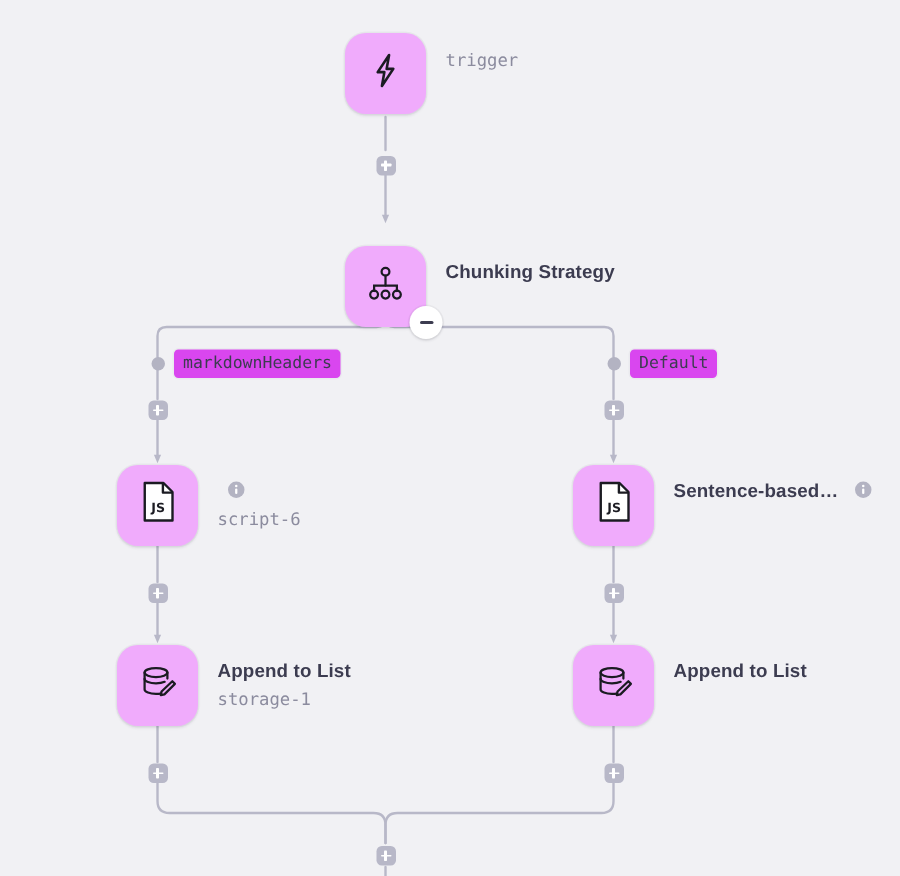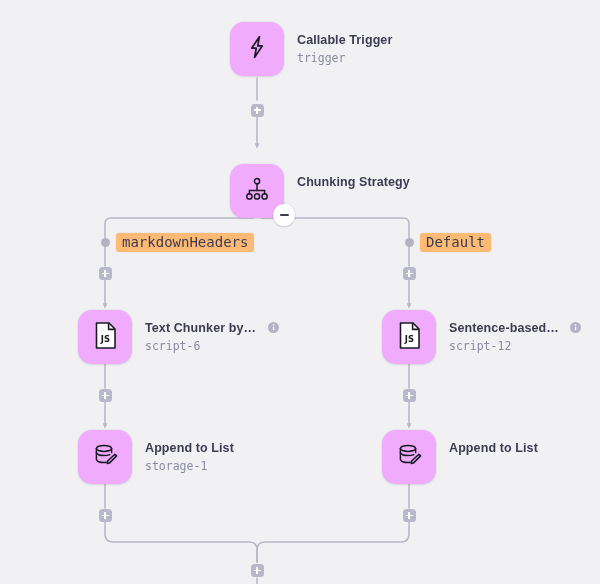--- a/index.html
+++ b/index.html
@@ -117,25 +117,25 @@
     position: absolute;
     background: #ffffff;
     border-radius: .5px;
   }
   .plus-btn:before { width: 7px; height: 1.6px; }
   .plus-btn:after  { width: 1.6px; height: 7px; }
 
   
   .branch-label {
     position: absolute;
-    background: #fdba74;
+    background: #d946ef;
     border-radius: 3px;
     padding: 2px 6px 3px 6px;
     font-family: "DejaVu Sans Mono", monospace;
-    font-size: 14px;
+    font-size: 11px;
     color: #3c3c50;
     line-height: 14px;
     white-space: nowrap;
     box-shadow: 0 0 0 1px rgba(40,40,60,.03);
   }
   .branch-dot {
     position: absolute;
     width: 9px;
     height: 9px;
     border-radius: 50%;
@@ -183,23 +183,20 @@
 
   <div class="node" style="left:230px; top:22px;">
     <div class="node-card">
       <span>
         <svg width="26" height="26" viewBox="0 0 24 24" fill="none" stroke="#1b1b22" stroke-width="1.6" stroke-linejoin="round" stroke-linecap="round">
           <path d="M14.2 2.5 L7.2 13.0 L11.3 13.0 L9.8 21.5 L16.8 11.0 L12.7 11.0 Z"></path>
         </svg>
       </span>
     </div>
     <div class="node-meta">
-      <div>
-        <span class="node-title">Callable Trigger</span>
-      </div>
       <div class="node-sub">trigger</div>
     </div>
   </div>
 
   <div class="node" style="left:230px; top:164px;">
     <div class="node-card">
       <span>
         <svg width="28" height="28" viewBox="0 0 28 28" fill="none" stroke="#1b1b22" stroke-width="1.5" stroke-linecap="round">
           <circle cx="14" cy="6.2" r="2.6"></circle>
           <path d="M14 8.8 L14 15.4"></path>
@@ -225,21 +222,20 @@
       <span>
         <svg width="27" height="29" viewBox="0 0 27 29" fill="none">
           <path d="M4.5 2 L17 2 L23 8 L23 27 L4.5 27 Z" fill="#ffffff" stroke="#1b1b22" stroke-width="1.6" stroke-linejoin="round"></path>
           <path d="M16.6 2.3 L16.6 8.4 L22.7 8.4" stroke="#1b1b22" stroke-width="1.6" stroke-linejoin="round"></path>
           <text x="13.4" y="21.4" text-anchor="middle" font-family="DejaVu Sans, sans-serif" font-size="8.4" font-weight="bold" fill="#1b1b22">JS</text>
         </svg>
       </span>
     </div>
     <div class="node-meta">
       <div>
-        <span class="node-title">Text Chunker by…</span>
         <span class="info-icon">
           <svg width="11" height="11" viewBox="0 0 11 11">
             <circle cx="5.5" cy="3.0" r="0.85" fill="#ffffff"></circle>
             <rect x="4.75" y="4.7" width="1.5" height="3.6" rx="0.7" fill="#ffffff"></rect>
           </svg>
         </span>
       </div>
       <div class="node-sub">script‑6</div>
     </div>
   </div>
@@ -257,21 +253,20 @@
     <div class="node-meta">
       <div>
         <span class="node-title">Sentence-based…</span>
         <span class="info-icon">
           <svg width="11" height="11" viewBox="0 0 11 11">
             <circle cx="5.5" cy="3.0" r="0.85" fill="#ffffff"></circle>
             <rect x="4.75" y="4.7" width="1.5" height="3.6" rx="0.7" fill="#ffffff"></rect>
           </svg>
         </span>
       </div>
-      <div class="node-sub">script‑12</div>
     </div>
   </div>
 
   <div class="node" style="left:78px; top:430px;">
     <div class="node-card">
       <span>
         <svg width="30" height="30" viewBox="0 0 30 30" fill="none" stroke="#1b1b22" stroke-width="1.5" stroke-linecap="round" stroke-linejoin="round">
           <ellipse cx="14" cy="8.4" rx="7.6" ry="3.0"></ellipse>
           <path d="M6.4 8.4 L6.4 19.6 C6.4 21.25 9.8 22.6 14 22.6 C15.1 22.6 16.15 22.51 17.1 22.35"></path>
           <path d="M6.4 12.6 C6.4 14.25 9.8 15.6 14 15.6 C16.3 15.6 18.36 15.2 19.76 14.56"></path>

